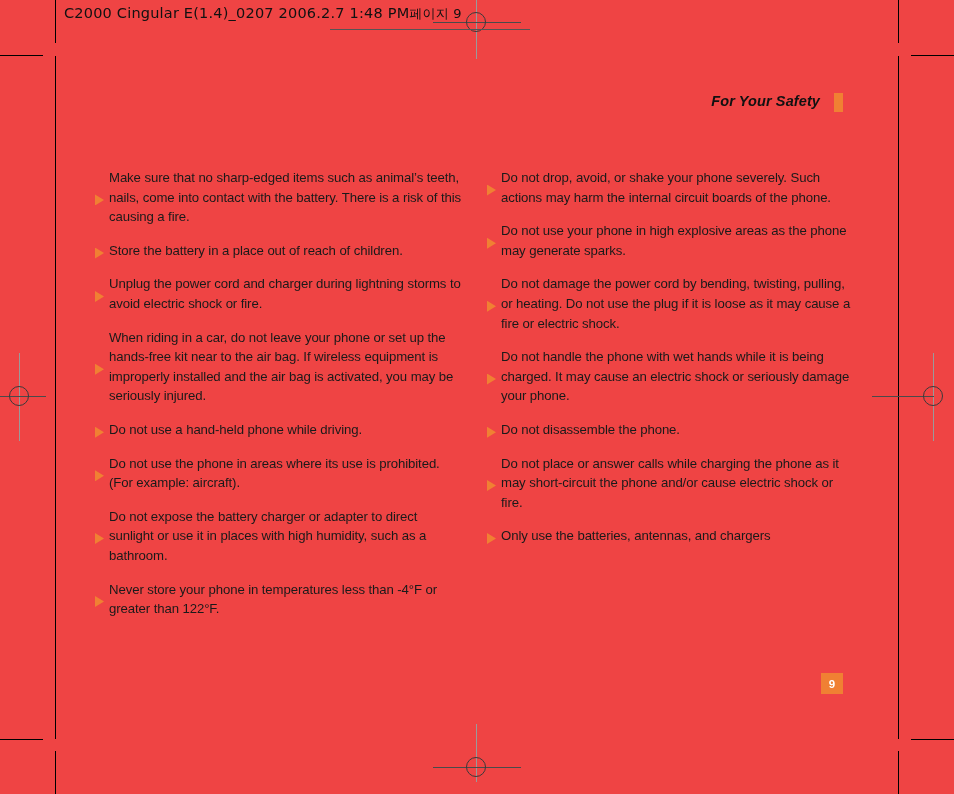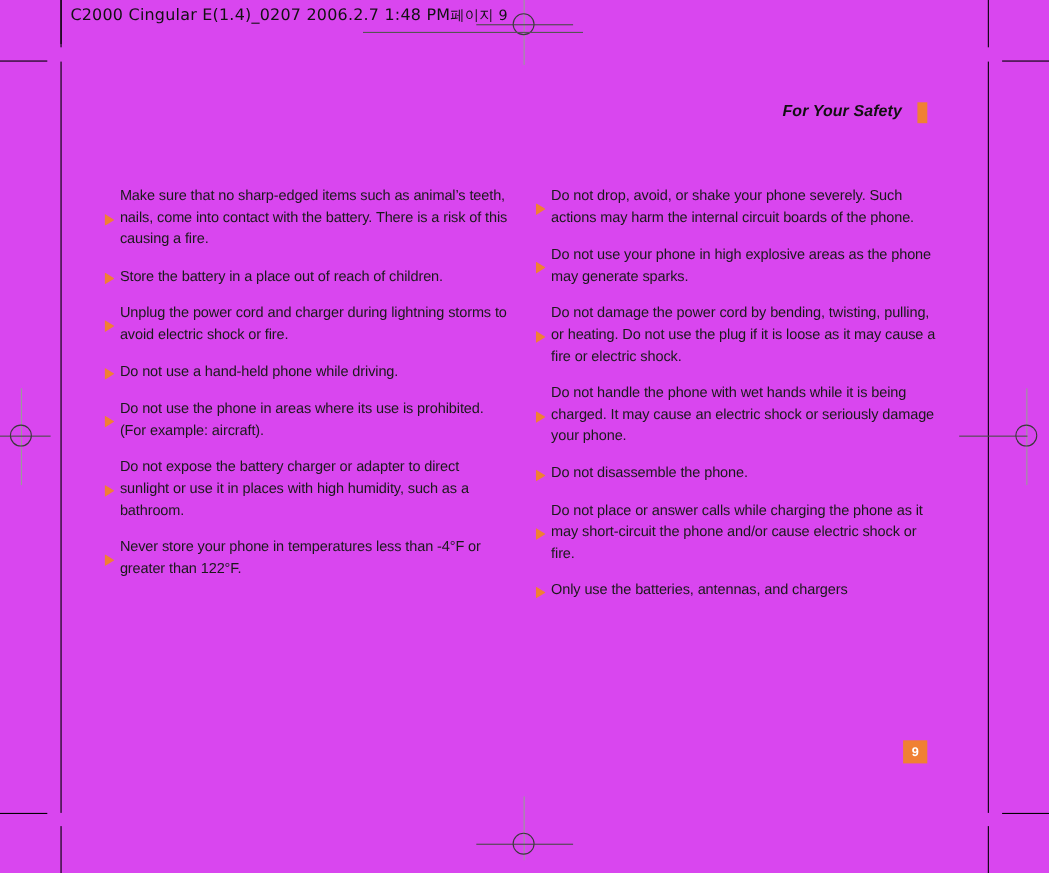--- a/index.html
+++ b/index.html
@@ -7,21 +7,21 @@
     padding: 0;
     background: #ffffff;
   }
   body {
     font-family: "Liberation Sans", sans-serif;
   }
   #page {
     position: relative;
     width: 954px;
     height: 794px;
-    background: #d946ef;
+    background: #ef4444;
     overflow: hidden;
   }
 
   
   .crop-h {
     position: absolute;
     height: 0;
     border-top: 1.6px solid #000;
   }
   .crop-v {
@@ -233,20 +233,24 @@
         <div class="bullet-item">
           <span class="bullet-marker"></span>
           <span class="bullet-text">Store the battery in a place out of reach of children.</span>
         </div>
         <div class="bullet-item">
           <span class="bullet-marker"></span>
           <span class="bullet-text">Unplug the power cord and charger during lightning storms to avoid electric shock or fire.</span>
         </div>
         <div class="bullet-item">
           <span class="bullet-marker"></span>
+          <span class="bullet-text">When riding in a car, do not leave your phone or set up the hands-free kit near to the air bag. If wireless equipment is improperly installed and the air bag is activated, you may be seriously injured.</span>
+        </div>
+        <div class="bullet-item">
+          <span class="bullet-marker"></span>
           <span class="bullet-text">Do not use a hand-held phone while driving.</span>
         </div>
         <div class="bullet-item">
           <span class="bullet-marker"></span>
           <span class="bullet-text">Do not use the phone in areas where its use is prohibited. (For example: aircraft).</span>
         </div>
         <div class="bullet-item">
           <span class="bullet-marker"></span>
           <span class="bullet-text">Do not expose the battery charger or adapter to direct sunlight or use it in places with high humidity, such as a bathroom.</span>
         </div>

